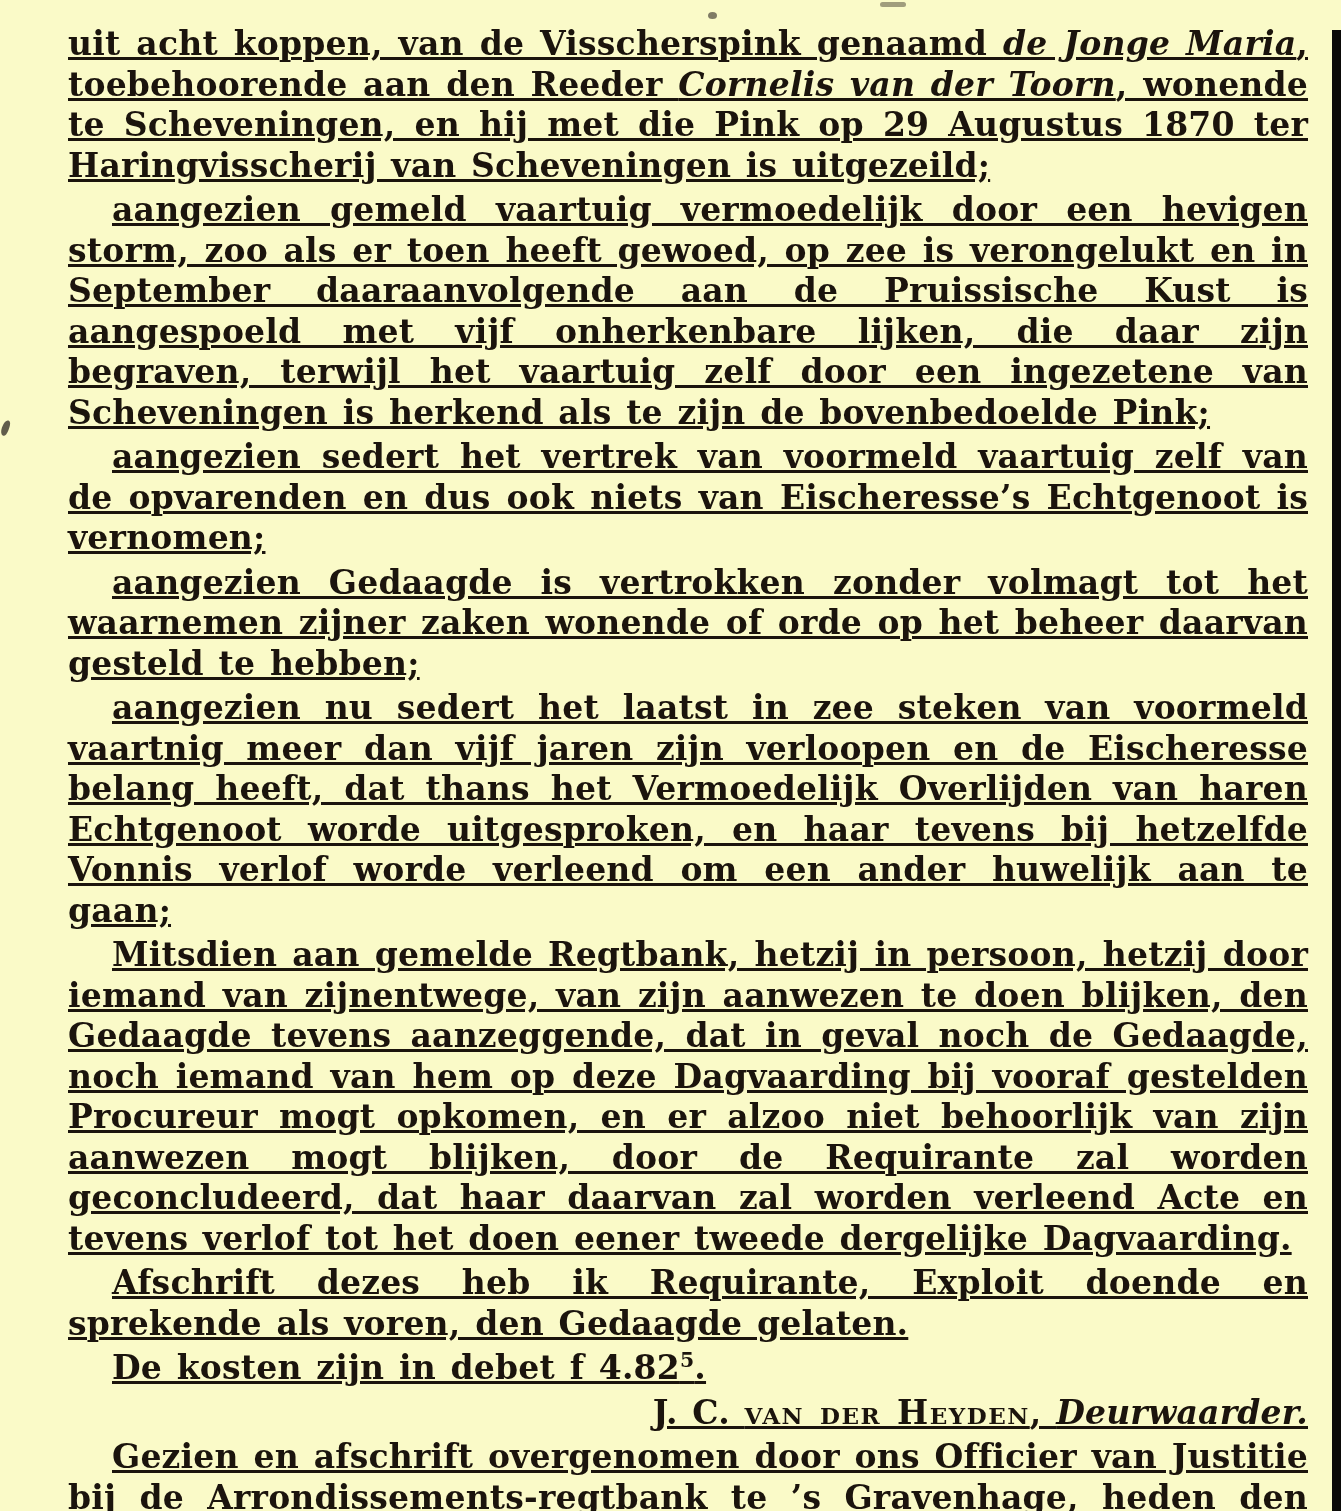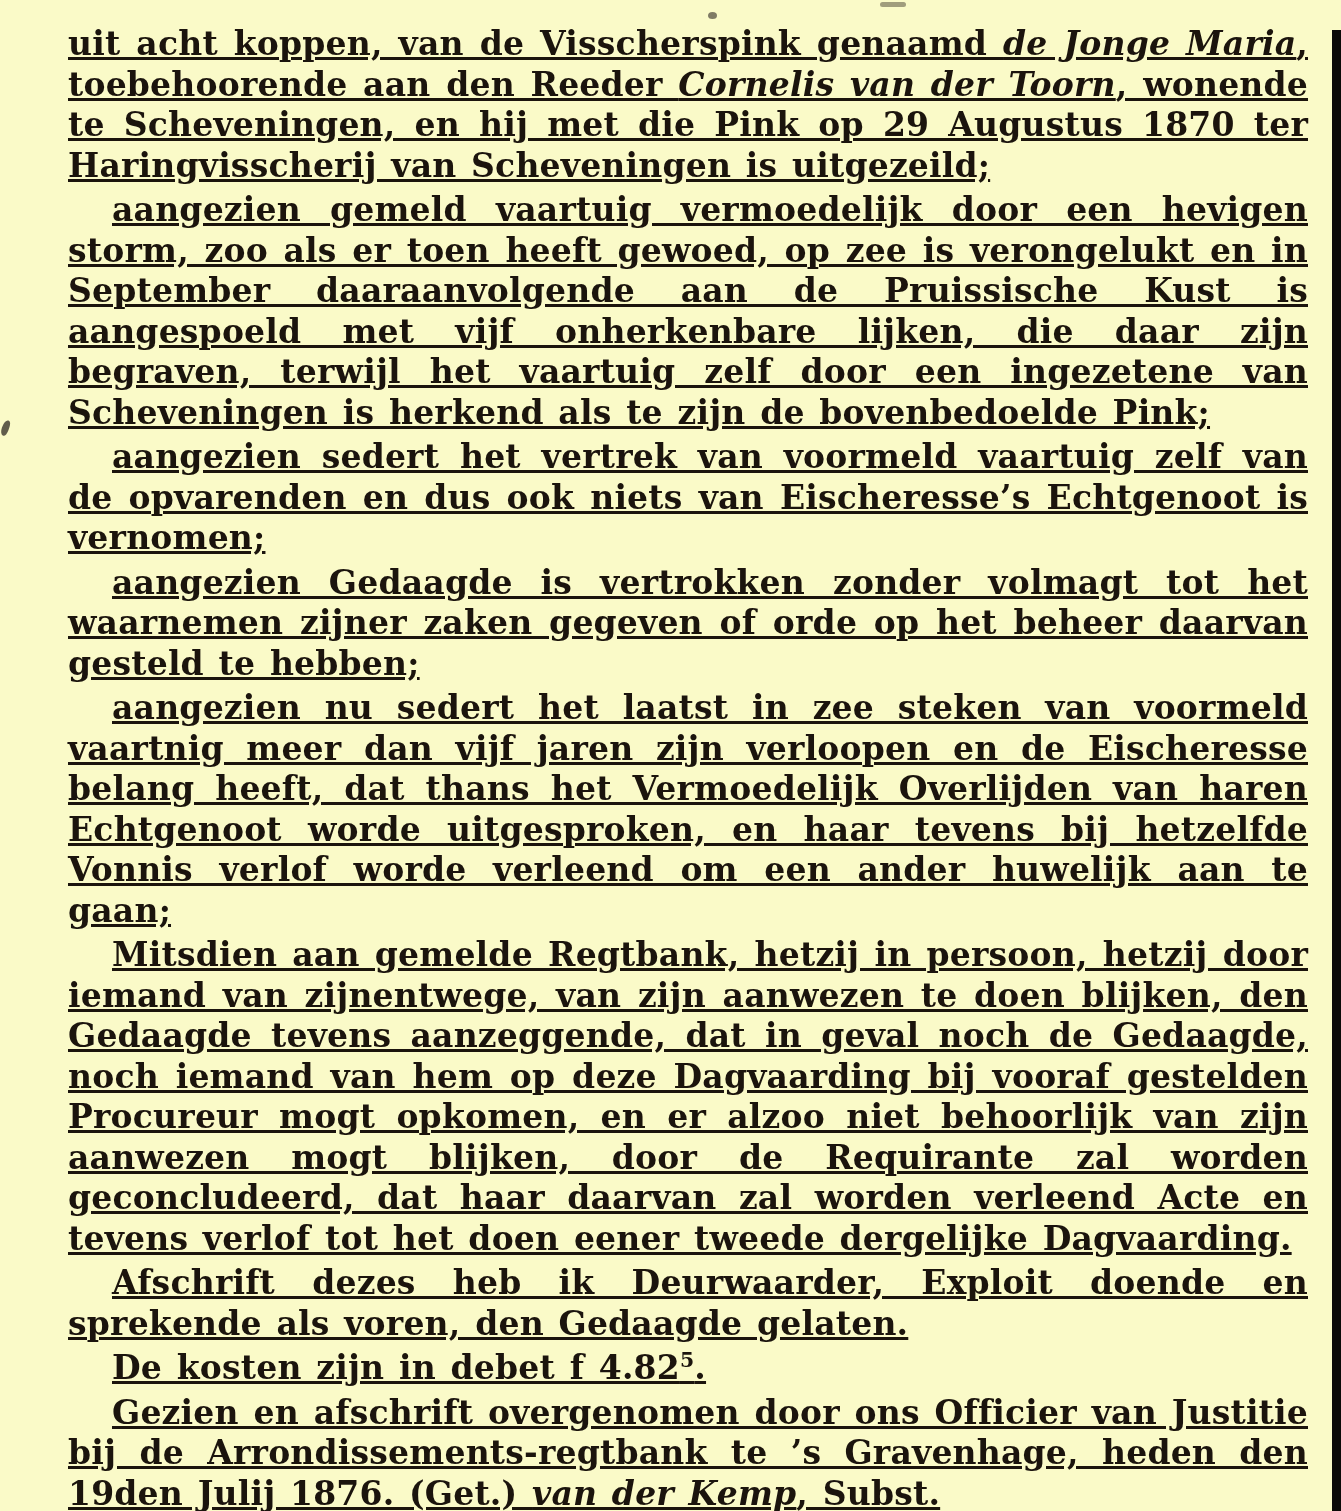--- a/index.html
+++ b/index.html
@@ -69,30 +69,31 @@
 <div class="page">
 
   <div class="text-block">
 
     <p><span>uit acht koppen, van de Visscherspink genaamd </span><span class="it">de Jonge Maria</span><span>, toebehoorende aan den Reeder </span><span class="it">Cornelis van der Toorn</span><span>, wonende te Scheveningen, en hij met die Pink op 29 Augustus 1870 ter Haringvisscherij van Scheveningen is uitgezeild;</span></p>
 
     <p class="indent">aangezien gemeld vaartuig vermoedelijk door een hevigen storm, zoo als er toen heeft gewoed, op zee is verongelukt en in September daaraanvolgende aan de Pruissische Kust is aangespoeld met vijf onherkenbare lijken, die daar zijn begraven, terwijl het vaartuig zelf door een ingezetene van Scheveningen is herkend als te zijn de bovenbedoelde Pink;</p>
 
     <p class="indent">aangezien sedert het vertrek van voormeld vaartuig zelf van de opvarenden en dus ook niets van Eischeresse’s Echtgenoot is vernomen;</p>
 
-    <p class="indent">aangezien Gedaagde is vertrokken zonder volmagt tot het waarnemen zijner zaken gegeven of orde op het beheer daarvan gesteld te hebben;</p>
+    <p class="indent">aangezien Gedaagde is vertrokken zonder volmagt tot het waarnemen zijner zaken wonende of orde op het beheer daarvan gesteld te hebben;</p>
 
     <p class="indent">aangezien nu sedert het laatst in zee steken van voormeld vaartnig meer dan vijf jaren zijn verloopen en de Eischeresse belang heeft, dat thans het Vermoedelijk Overlijden van haren Echtgenoot worde uitgesproken, en haar tevens bij hetzelfde Vonnis verlof worde verleend om een ander huwelijk aan te gaan;</p>
 
     <p class="indent">Mitsdien aan gemelde Regtbank, hetzij in persoon, hetzij door iemand van zijnentwege, van zijn aanwezen te doen blijken, den Gedaagde tevens aanzeggende, dat in geval noch de Gedaagde, noch iemand van hem op deze Dagvaarding bij vooraf gestelden Procureur mogt opkomen, en er alzoo niet behoorlijk van zijn aanwezen mogt blijken, door de Requirante zal worden geconcludeerd, dat haar daarvan zal worden verleend Acte en tevens verlof tot het doen eener tweede dergelijke Dagvaarding.</p>
 
-    <p class="indent">Afschrift dezes heb ik Deurwaarder, Exploit doende en sprekende als voren, den Gedaagde gelaten.</p>
+    <p class="indent">Afschrift dezes heb ik Requirante, Exploit doende en sprekende als voren, den Gedaagde gelaten.</p>
 
     <p class="indent"><span>De kosten zijn in debet f 4.82</span><sup>5</sup><span>.</span></p>
 
+    <p class="sig"><span>J. C. </span><span class="sc">van der Heyden</span><span>, </span><span class="it">Deurwaarder.</span></p>
 
     <p class="indent"><span>Gezien en afschrift overgenomen door ons Officier van Justitie bij de Arrondissements-regtbank te ’s Gravenhage, heden den 19den Julij 1876. (Get.) </span><span class="it">van der Kemp</span><span>, Subst.</span></p>
 
   </div>
 
   <div class="vrule"></div>
   <div class="speck-comma"></div>
   <div class="speck-dot"></div>
   <div class="speck-dash"></div>
 

